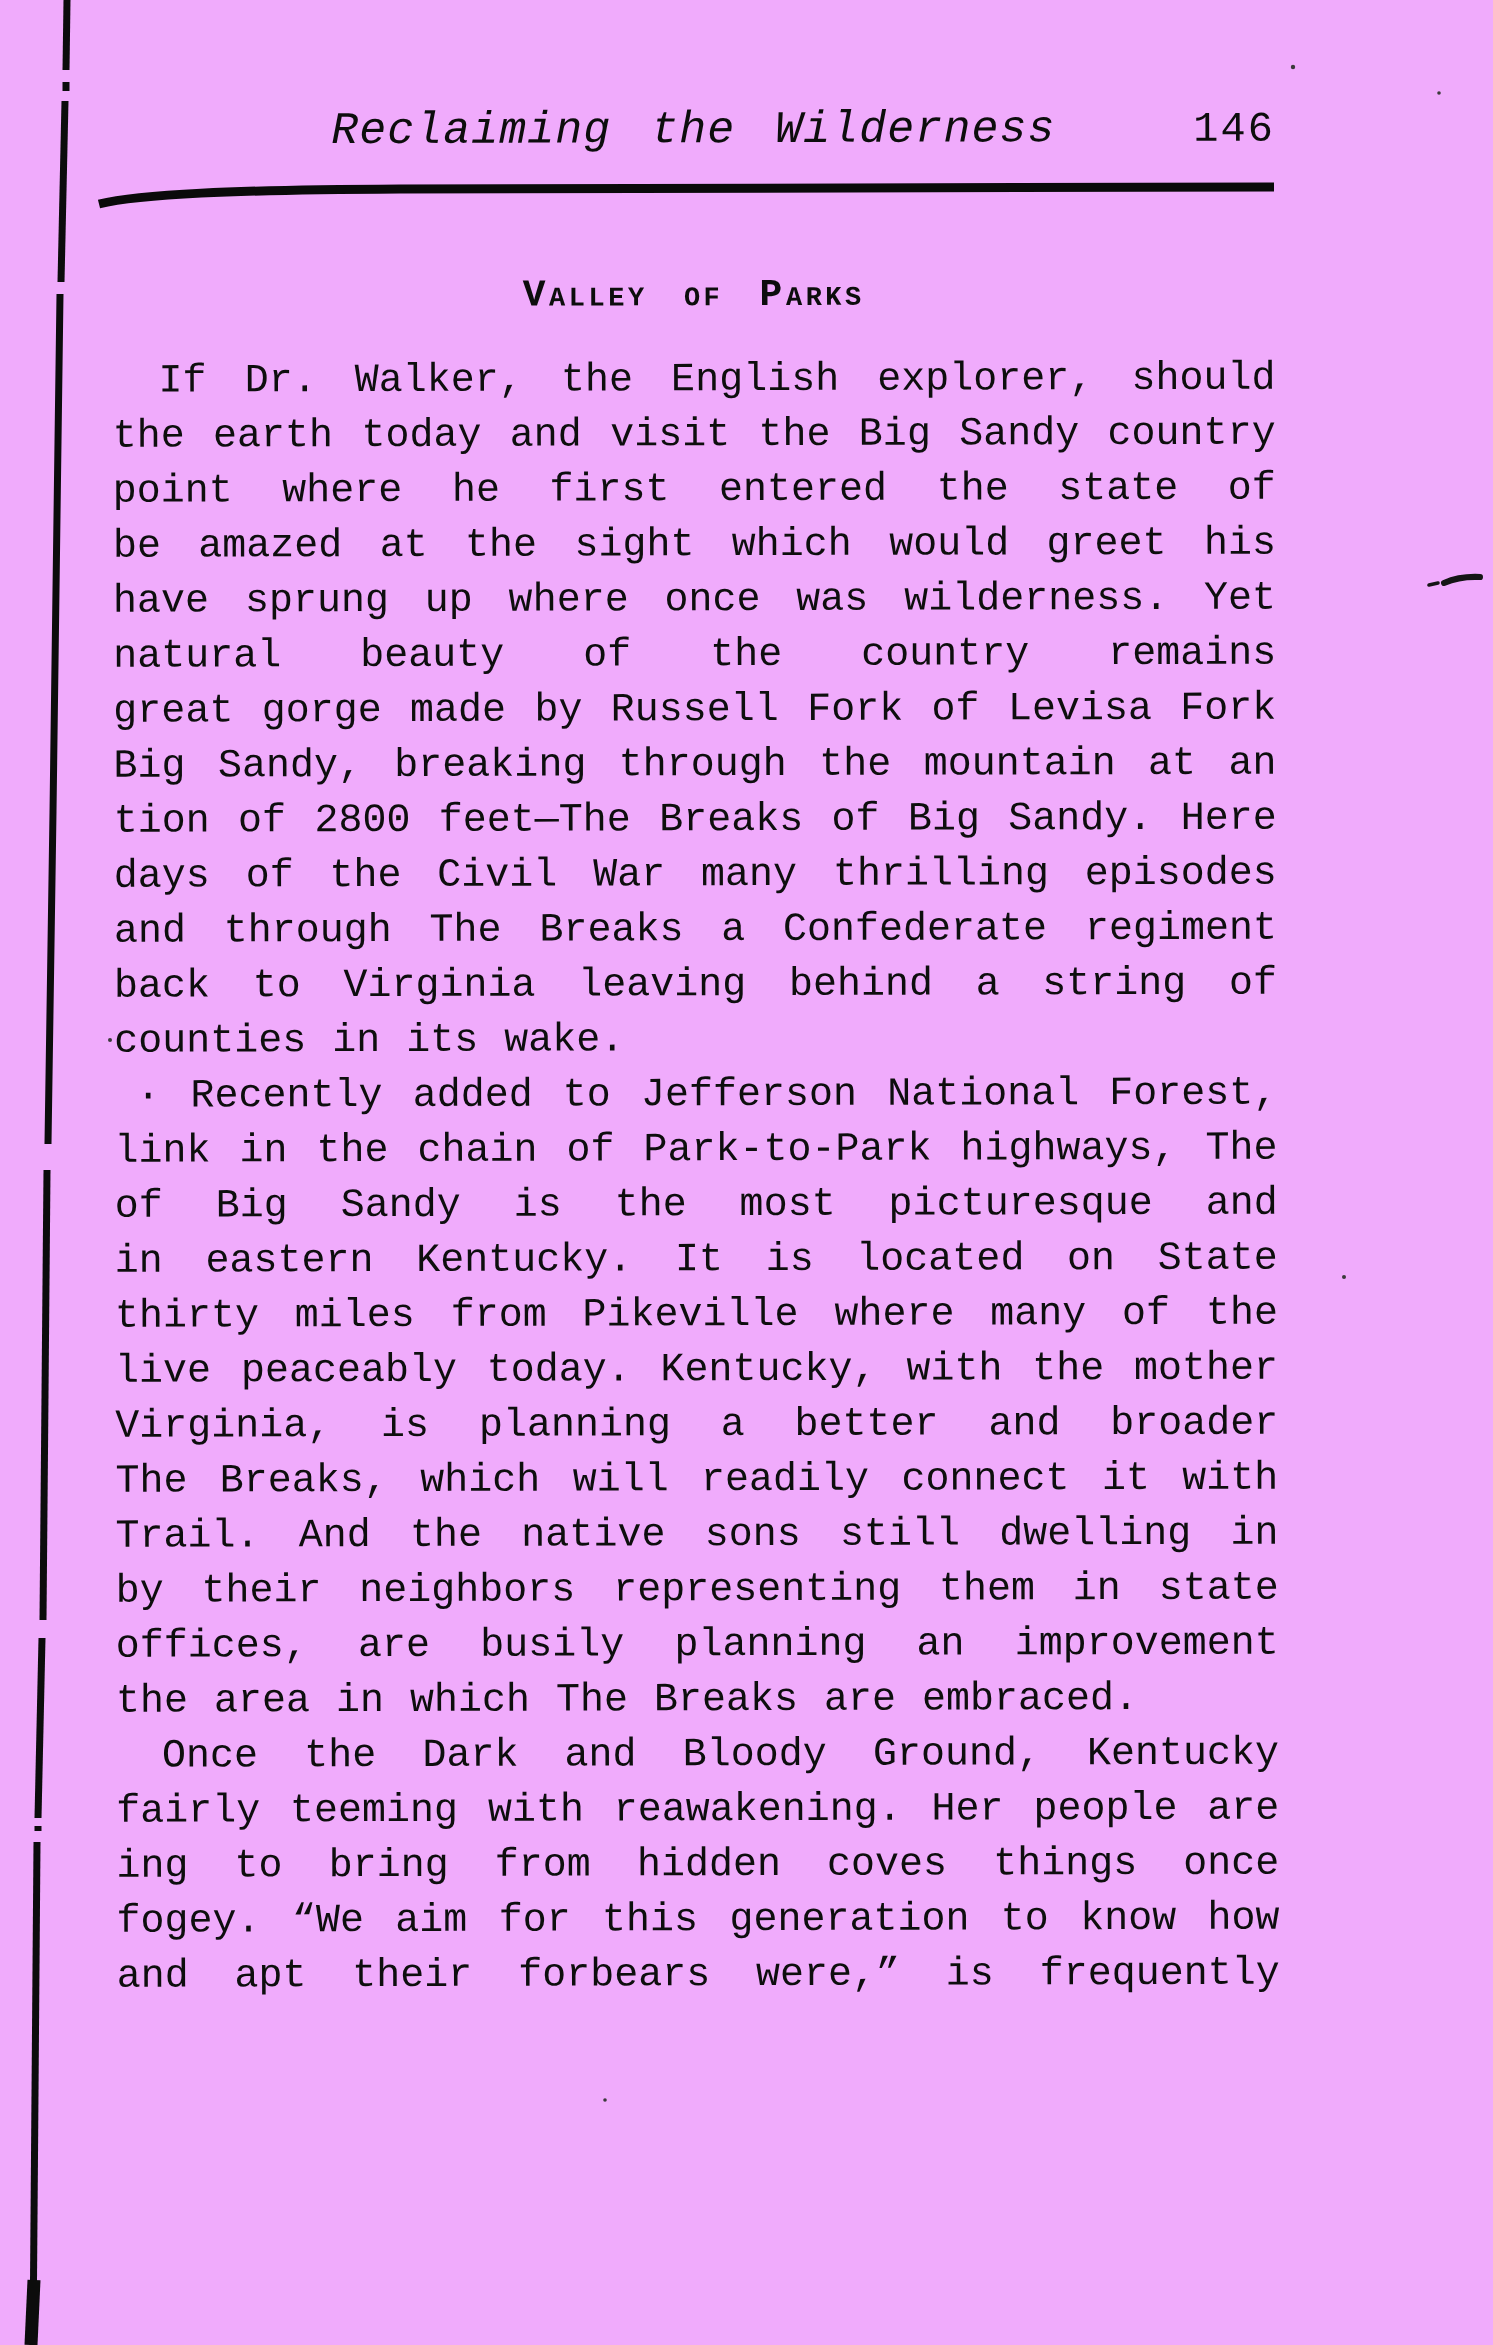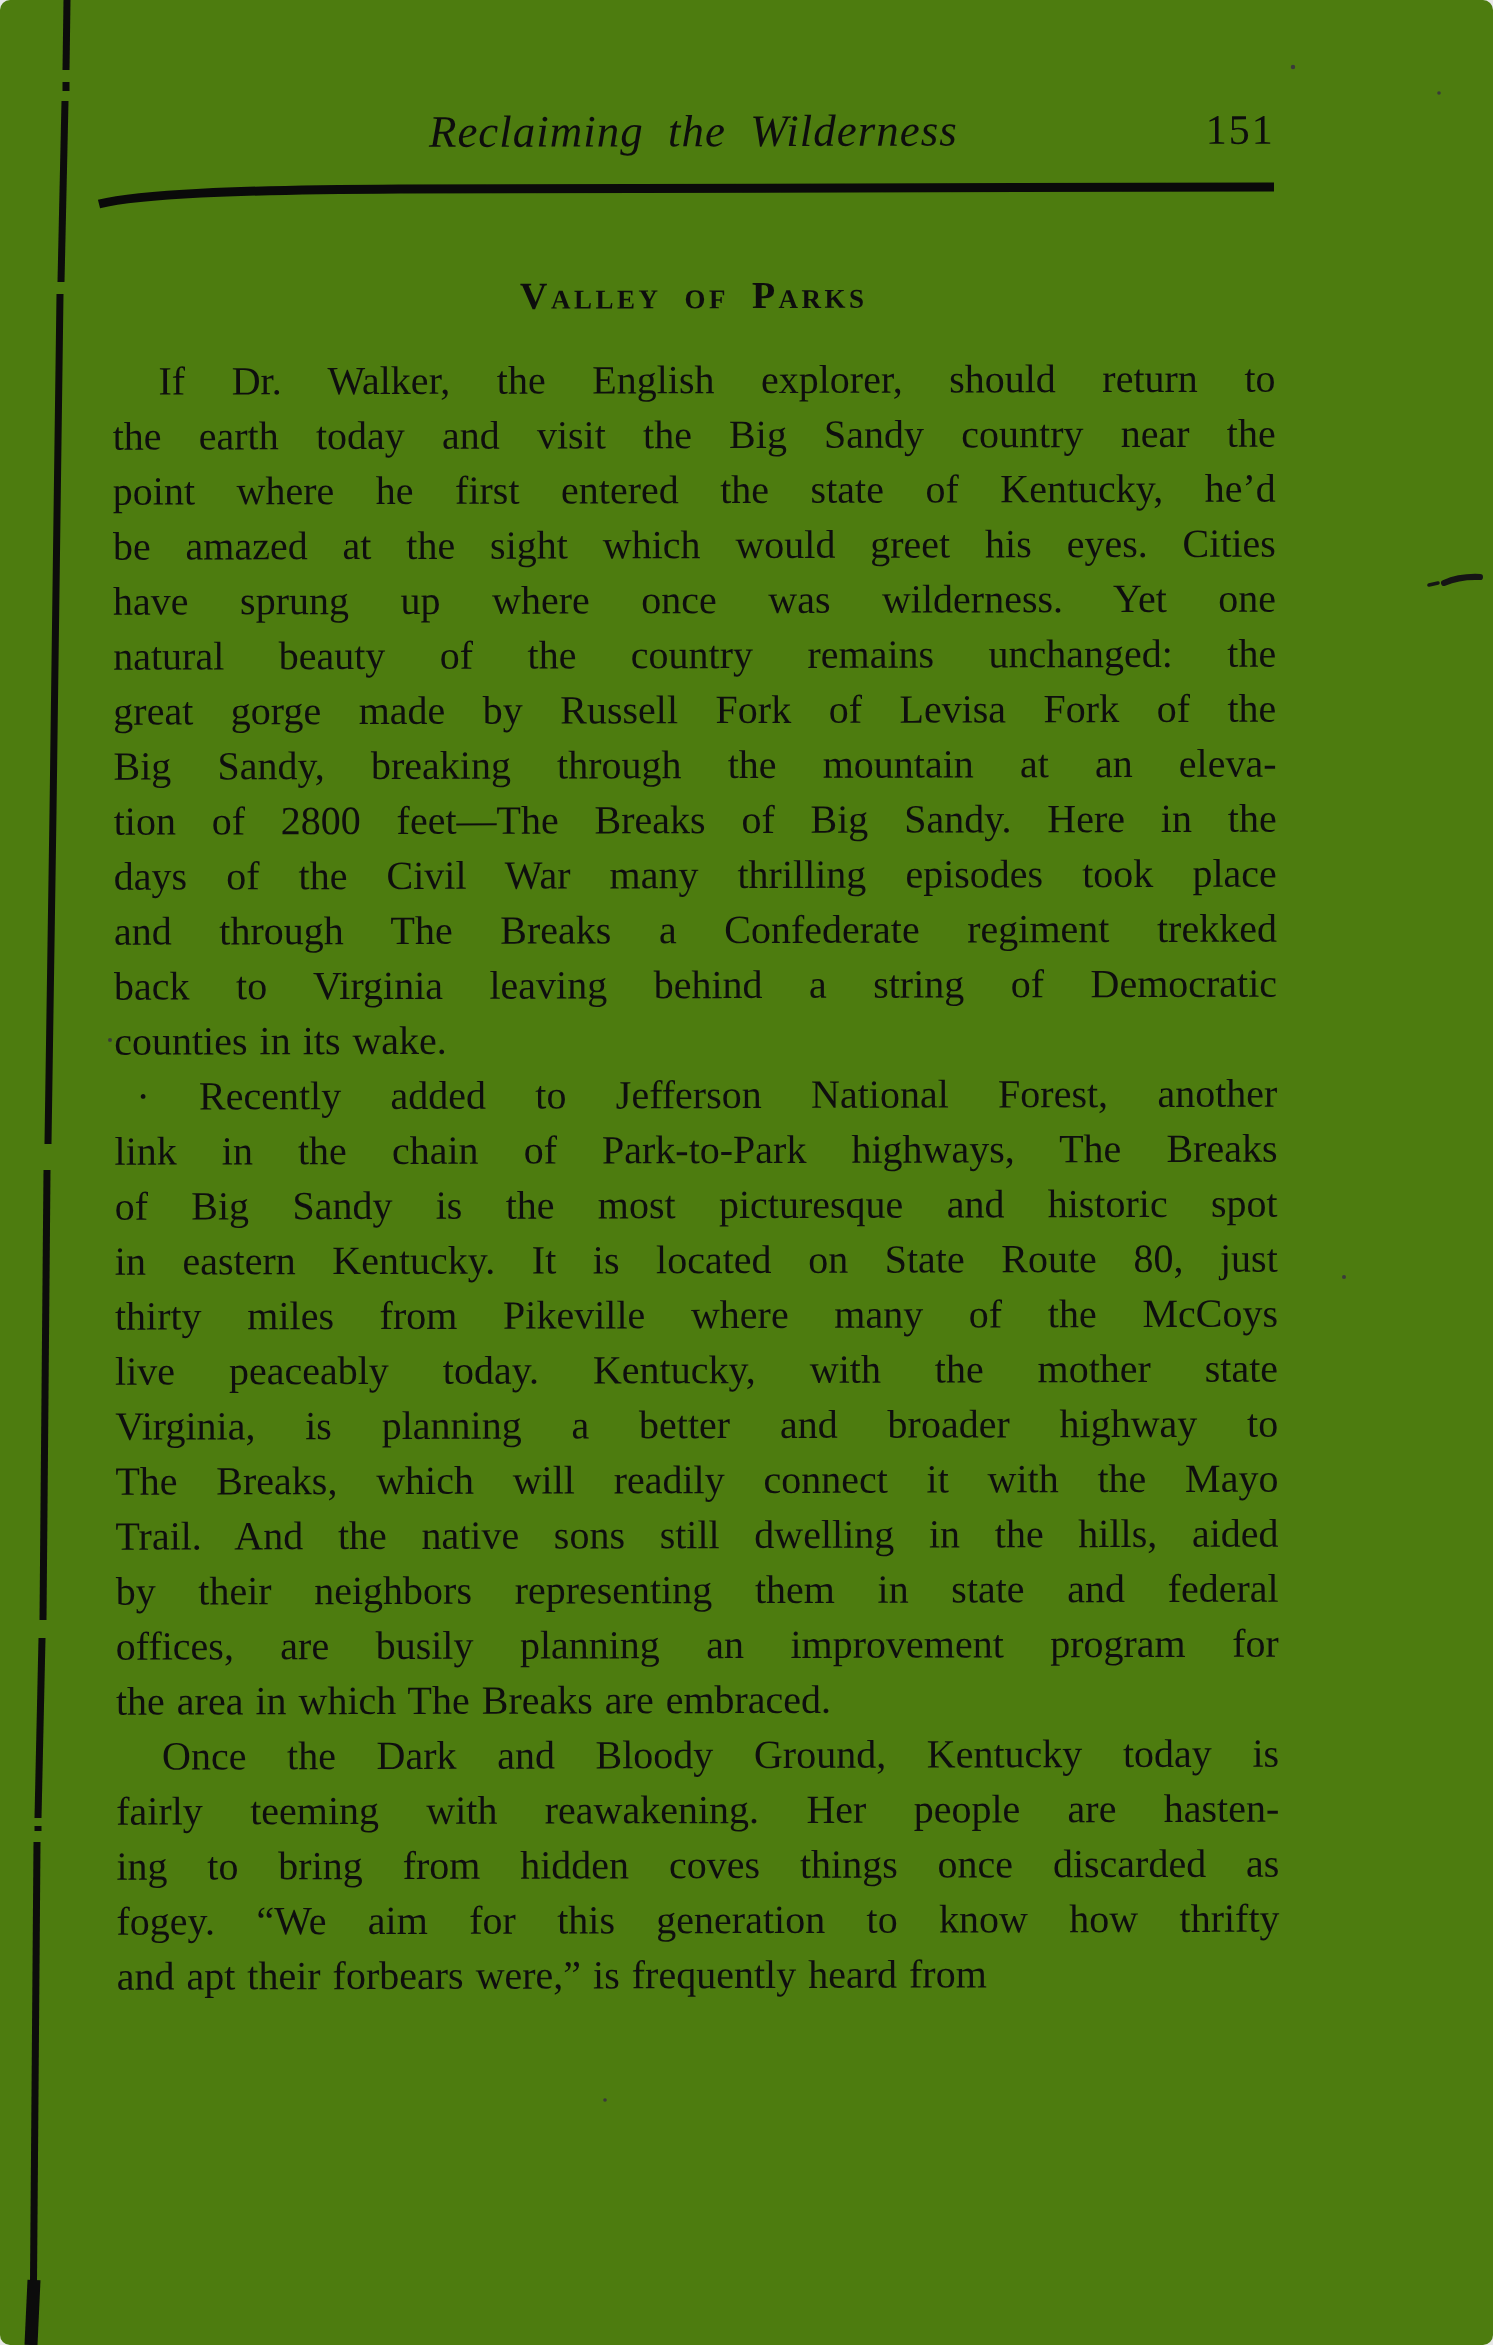--- a/index.html
+++ b/index.html
@@ -4,25 +4,24 @@
 <style>
   html, body {
     margin: 0;
     padding: 0;
     background: #e8e8e8;
   }
   .page {
     position: relative;
     width: 1493px;
     height: 2345px;
-    background: #4d7c0f;
+    background: #f0abfc;
     overflow: hidden;
-    font-family: Liberation Serif, serif;
+    font-family: Liberation Mono, monospace;
     color: #111;
-    border-radius: 10px;
   }
   .scan-marks {
     position: absolute;
     inset: 0;
     width: 1493px;
     height: 2345px;
     pointer-events: none;
   }
   .content {
     position: absolute;
@@ -125,21 +124,21 @@
       <circle cx="1344" cy="1277" r="2"></circle>
       <circle cx="110" cy="1040" r="2"></circle>
       <circle cx="605" cy="2100" r="1.8"></circle>
     </g>
   </svg>
 
   <div class="content">
 
     <div class="running-header">
       <div class="running-title">Reclaiming the Wilderness</div>
-      <div class="page-number">151</div>
+      <div class="page-number">146</div>
     </div>
 
     <h2 class="section-heading">Valley of Parks</h2>
 
     <main class="body-text" id="body-text">
         <div>
           <div class="line indent">If Dr. Walker, the English explorer, should return to</div>
           <div class="line">the earth today and visit the Big Sandy country near the</div>
           <div class="line">point where he first entered the state of Kentucky, he’d</div>
           <div class="line">be amazed at the sight which would greet his eyes. Cities</div>

